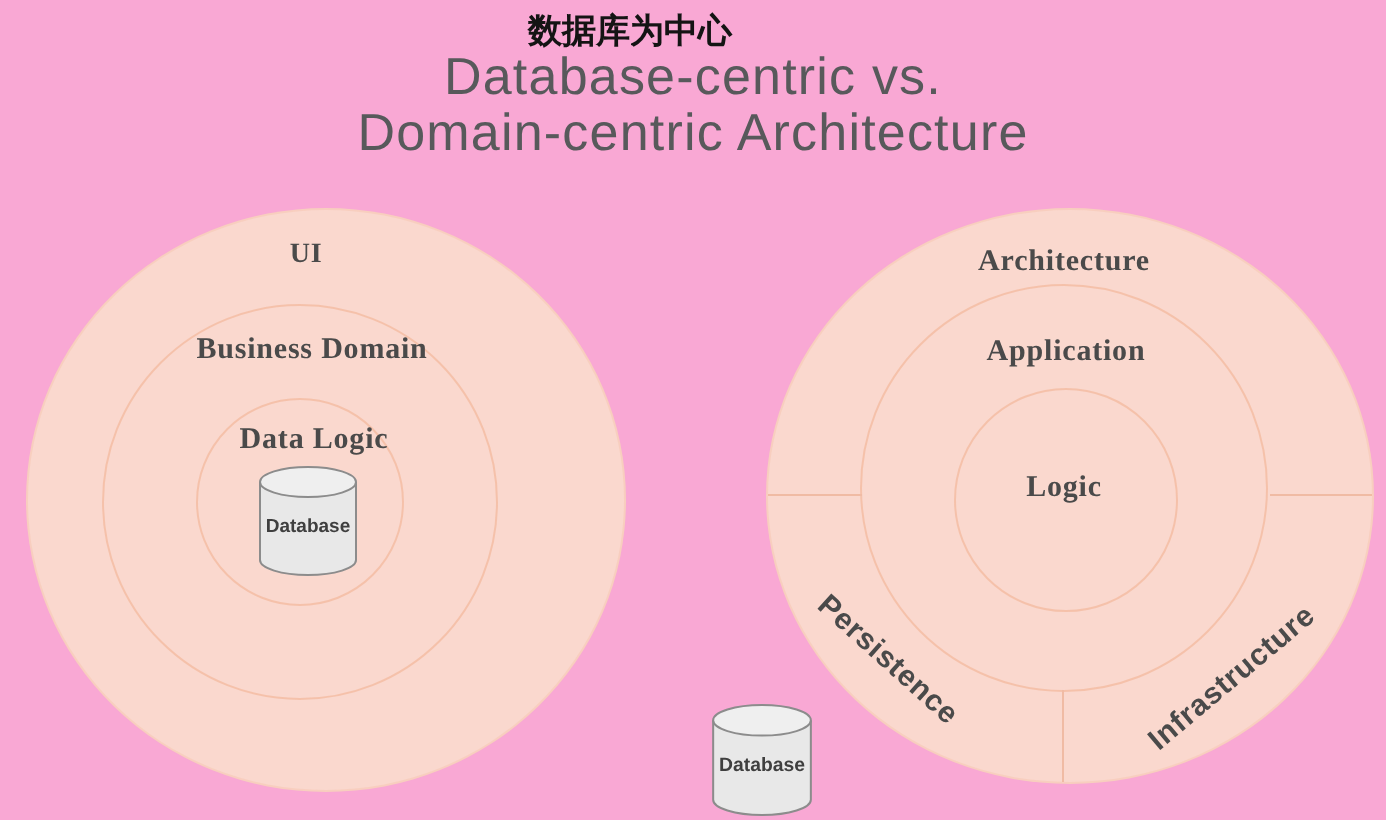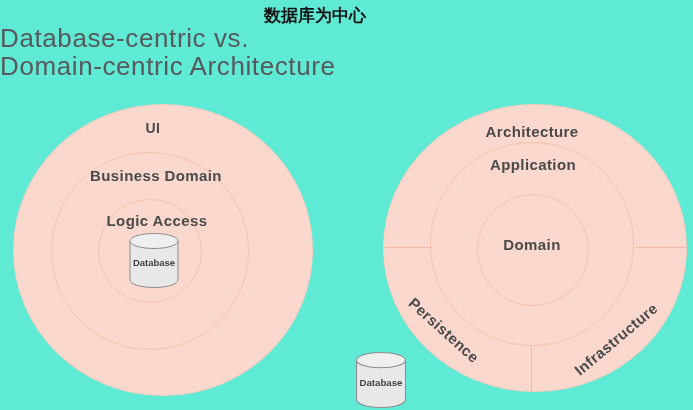--- a/index.html
+++ b/index.html
@@ -9,34 +9,34 @@
     --title-text:#58595b;
     --label-text:#4a4a4a;
     --zh-text:#141414;
     --cyl-fill:#e8e8e8;
     --cyl-top:#efefef;
     --cyl-stroke:#8c8c8c;
     --cyl-text:#3f3f3f;
   }
   *{margin:0;padding:0;box-sizing:border-box;}
   body{background:#fff;font-family:"Liberation Sans",sans-serif;}
-  .stage{position:relative;width:693px;height:410px;background:#5eead4;overflow:hidden;}
+  .stage{position:relative;width:693px;height:410px;background:#f9a8d4;overflow:hidden;}
 
   .zh-label{position:absolute;font-size:17px;font-weight:600;color:var(--zh-text);
     text-align:center;white-space:nowrap;transform:translateX(-50%);}
-  .main-title{position:absolute;left:0;top:24px;width:693px;text-align:left;
+  .main-title{position:absolute;left:0;top:24px;width:693px;text-align:center;
     font-size:26px;font-weight:300;line-height:28px;color:var(--title-text);
     letter-spacing:.6px;white-space:pre-line;}
 
   .circle{position:absolute;border-radius:50%;}
   .circle.outer{background:var(--circle-fill);border:1px solid rgba(246,196,172,.45);}
   .circle.ring{background:transparent;border:1px solid var(--ring-line);}
 
   .layer-label{position:absolute;transform:translateX(-50%);font-size:15px;
-    font-weight:700;color:var(--label-text);letter-spacing:.4px;white-space:nowrap;}
+    font-weight:700;color:var(--label-text);letter-spacing:.4px;white-space:nowrap;font-family:Liberation Serif, serif;}
   .layer-label.small{font-size:14px;}
   .rot-label{position:absolute;font-size:15px;font-weight:700;color:var(--label-text);
     letter-spacing:.4px;white-space:nowrap;}
   .rot-label.cw{transform:translate(-50%,-50%) rotate(42deg);}
   .rot-label.ccw{transform:translate(-50%,-50%) rotate(-40deg);}
 
   .divider{position:absolute;background:var(--divider-line);}
   .divider.h{height:1px;}
   .divider.v{width:1px;}
 
@@ -55,41 +55,41 @@
   <h1 class="main-title">Database-centric vs.
 Domain-centric Architecture</h1>
 
   <div>
     <div class="circle outer" style="left:13px;top:104px;width:300px;height:292px;"></div>
     <div class="circle ring" style="left:51px;top:152px;width:198px;height:198px;"></div>
     <div class="circle ring" style="left:98px;top:199px;width:104px;height:104px;"></div>
 
     <div class="layer-label small" style="left:153px;top:120px;">UI</div>
     <div class="layer-label" style="left:156px;top:167px;">Business Domain</div>
-    <div class="layer-label" style="left:157px;top:212px;">Logic Access</div>
+    <div class="layer-label" style="left:157px;top:212px;">Data Logic</div>
 
     <svg class="cylinder" style="left:129px;top:232px;" width="50" height="57" viewBox="0 0 50 57">
       <path class="cyl-body" d="M1 9 L1 48 A24 7.5 0 0 0 49 48 L49 9"></path>
       <ellipse class="cyl-cap" cx="25" cy="9" rx="24" ry="7.5"></ellipse>
       <text class="cyl-label" x="25" y="34">Database</text>
     </svg>
   </div>
 
   <div>
     <div class="circle outer" style="left:383px;top:104px;width:304px;height:288px;"></div>
     <div class="circle ring" style="left:430px;top:142px;width:204px;height:204px;"></div>
     <div class="circle ring" style="left:477px;top:194px;width:112px;height:112px;"></div>
 
     <div class="divider h" style="left:384px;top:247px;width:47px;"></div>
     <div class="divider h" style="left:635px;top:247px;width:51px;"></div>
     <div class="divider v" style="left:531px;top:345px;height:46px;"></div>
 
     <div class="layer-label" style="left:532px;top:123px;">Architecture</div>
-    <div class="layer-label" style="left:533px;top:156px;">Application</div>
-    <div class="layer-label" style="left:532px;top:236px;">Domain</div>
+    <div class="layer-label" style="left:533px;top:168px;">Application</div>
+    <div class="layer-label" style="left:532px;top:236px;">Logic</div>
     <div class="rot-label cw" style="left:444px;top:330px;">Persistence</div>
     <div class="rot-label ccw" style="left:616px;top:339px;">Infrastructure</div>
 
     <svg class="cylinder" style="left:355px;top:351px;" width="52" height="58" viewBox="0 0 50 57">
       <path class="cyl-body" d="M1 9 L1 48 A24 7.5 0 0 0 49 48 L49 9"></path>
       <ellipse class="cyl-cap" cx="25" cy="9" rx="24" ry="7.5"></ellipse>
       <text class="cyl-label" x="25" y="34">Database</text>
     </svg>
   </div>
 

